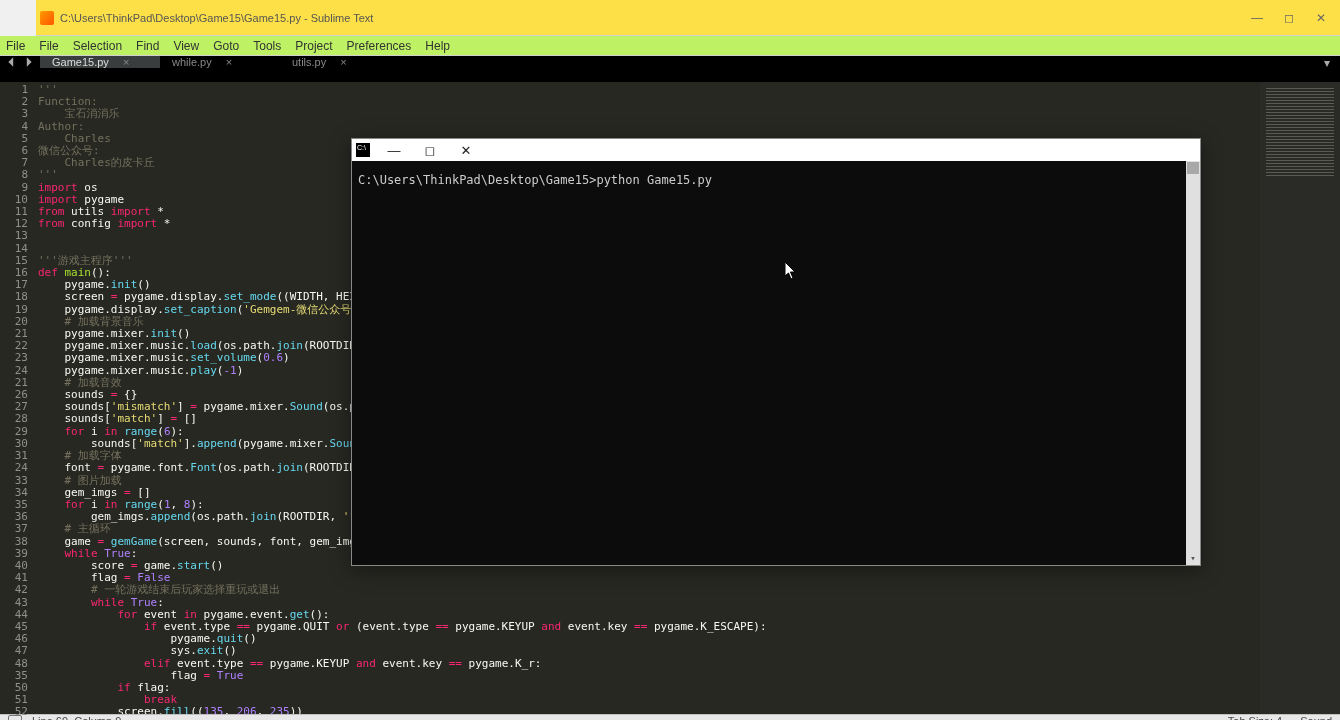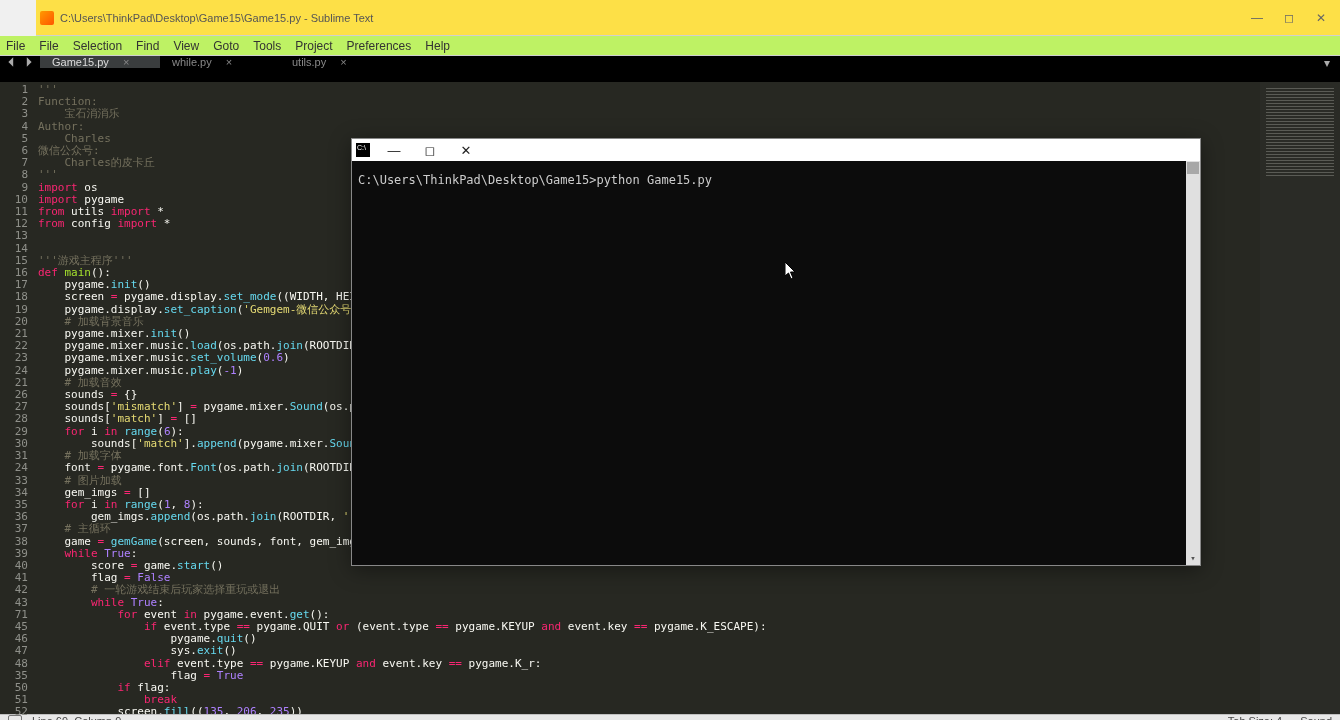--- a/index.html
+++ b/index.html
@@ -266,21 +266,21 @@
       <div>34</div>
       <div>35</div>
       <div>36</div>
       <div>37</div>
       <div>38</div>
       <div>39</div>
       <div>40</div>
       <div>41</div>
       <div>42</div>
       <div>43</div>
-      <div>71</div>
+      <div>44</div>
       <div>45</div>
       <div>46</div>
       <div>47</div>
       <div>48</div>
       <div>35</div>
       <div>50</div>
       <div>51</div>
       <div>52</div>
       <div>53</div>
     </div>

